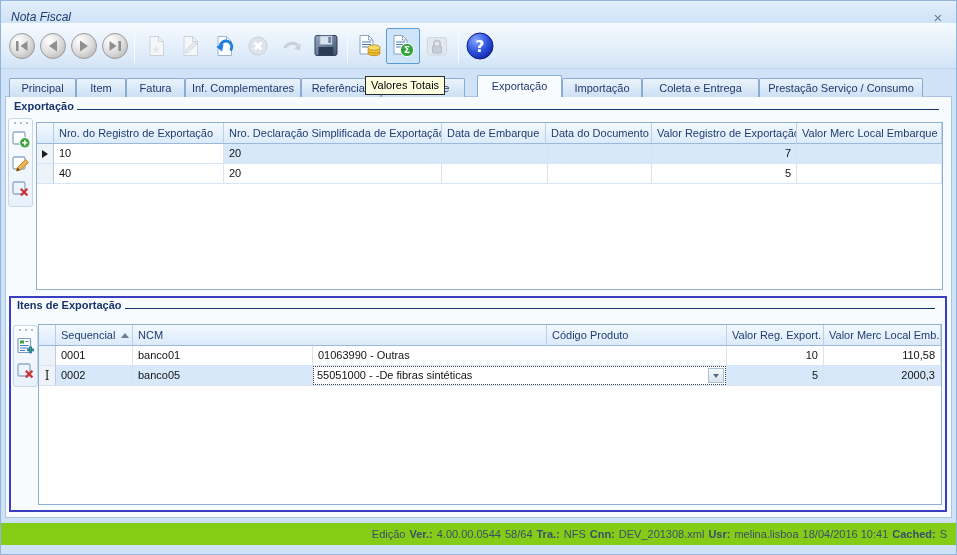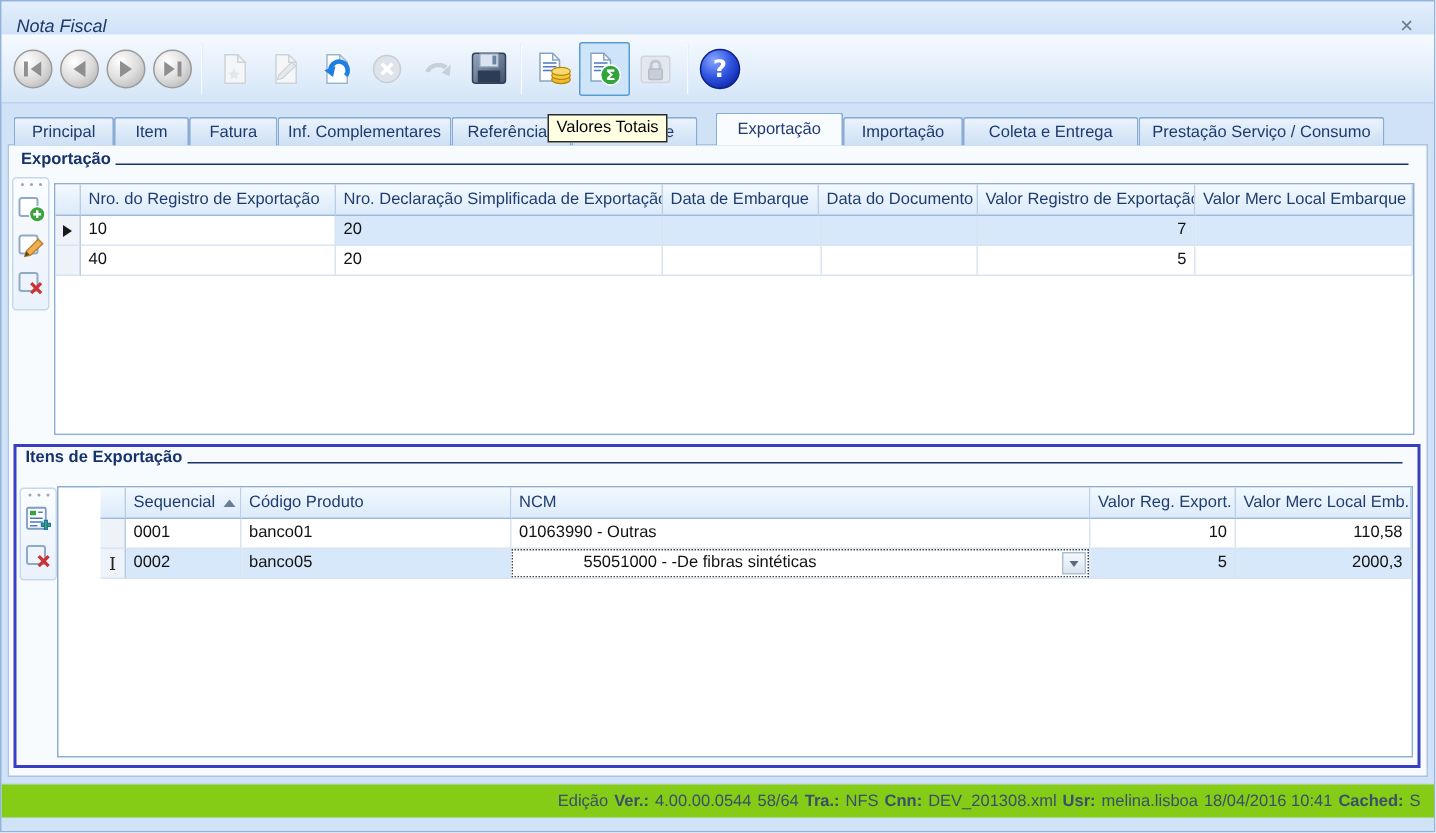--- a/index.html
+++ b/index.html
@@ -72,21 +72,21 @@
   .g2 .c0{width:17px; flex:none}.g2 .c1{width:77px; flex:none}.g2 .c2{width:180px; flex:none}
   .g2 .c3{flex:1}.g2 .c4{width:97px; flex:none}.g2 .c5{width:117px; flex:none}
 
   .tri-right { width:0; height:0; border-left:6px solid #1a1a1a; border-top:4px solid transparent; border-bottom:4px solid transparent; }
   .ibeam { font-family:"DejaVu Serif", serif; font-size:12px; color:#222; line-height:12px; }
   .sort-up { width:0; height:0; border-bottom:5px solid #6a7f96; border-left:4px solid transparent; border-right:4px solid transparent; margin-left:6px; }
 
   
   .combo-cell { padding:0 !important; }
   .combo { height:100%; border:1px dotted #444; background:#fff; display:flex; align-items:stretch; }
-  .combo-text { flex:1; padding:0 3px; line-height:17px; overflow:hidden; white-space:nowrap; color:#121212;margin-left:44px; }
+  .combo-text { flex:1; padding:0 3px; line-height:17px; overflow:hidden; white-space:nowrap; color:#121212; }
   .combo-btn { width:16px; margin:1px; background:linear-gradient(#f6fafd,#d9e4f0); border:1px solid #aabfd6;
     display:flex; align-items:center; justify-content:center; }
   .tri-down { width:0; height:0; border-top:4px solid #5a6a7c; border-left:3.5px solid transparent; border-right:3.5px solid transparent; }
 
   
   .navybox { position:absolute; left:3px; right:4px; top:199px; height:216px; border:2px solid #3a3fbf; background:#f8fbfe; }
 
   
   .statusbar { position:absolute; left:0; right:0; top:521px; height:23px; background:#84cc16;
     border-top:1px solid #c8d9ec; display:flex; align-items:center; justify-content:flex-end;
@@ -336,29 +336,29 @@
             </svg>
         </span>
         <span class="mini-btn">
           <svg width="20" height="20">
               <rect x="2" y="3" width="12" height="12" rx="1.5" fill="none" stroke="#8fa9c9" stroke-width="1.3"></rect>
               <path d="M9.8 9.8 L16.4 16.4 M16.4 9.8 L9.8 16.4" stroke="#cc3333" stroke-width="2.2"></path>
             </svg>
         </span>
       </div>
 
-      <div class="grid g2" style="left:27px; top:26px; right:3px; height:181px;padding-left:28px;">
+      <div class="grid g2" style="left:27px; top:26px; right:3px; height:181px;">
         <div class="g-row g-head">
           <div class="g-cell sel c0"></div>
           <div class="g-cell c1">
             <span>Sequencial</span>
             <span class="sort-up"></span>
           </div>
+          <div class="g-cell c3">NCM</div>
           <div class="g-cell c2">Código Produto</div>
-          <div class="g-cell c3">NCM</div>
           <div class="g-cell c4">Valor Reg. Export.</div>
           <div class="g-cell c5">Valor Merc Local Emb.</div>
         </div>
         <div class="g-row">
           <div class="g-cell sel c0"></div>
           <div class="g-cell c1">0001</div>
           <div class="g-cell c2">banco01</div>
           <div class="g-cell c3">01063990 - Outras</div>
           <div class="g-cell c4 num">10</div>
           <div class="g-cell c5 num">110,58</div>

